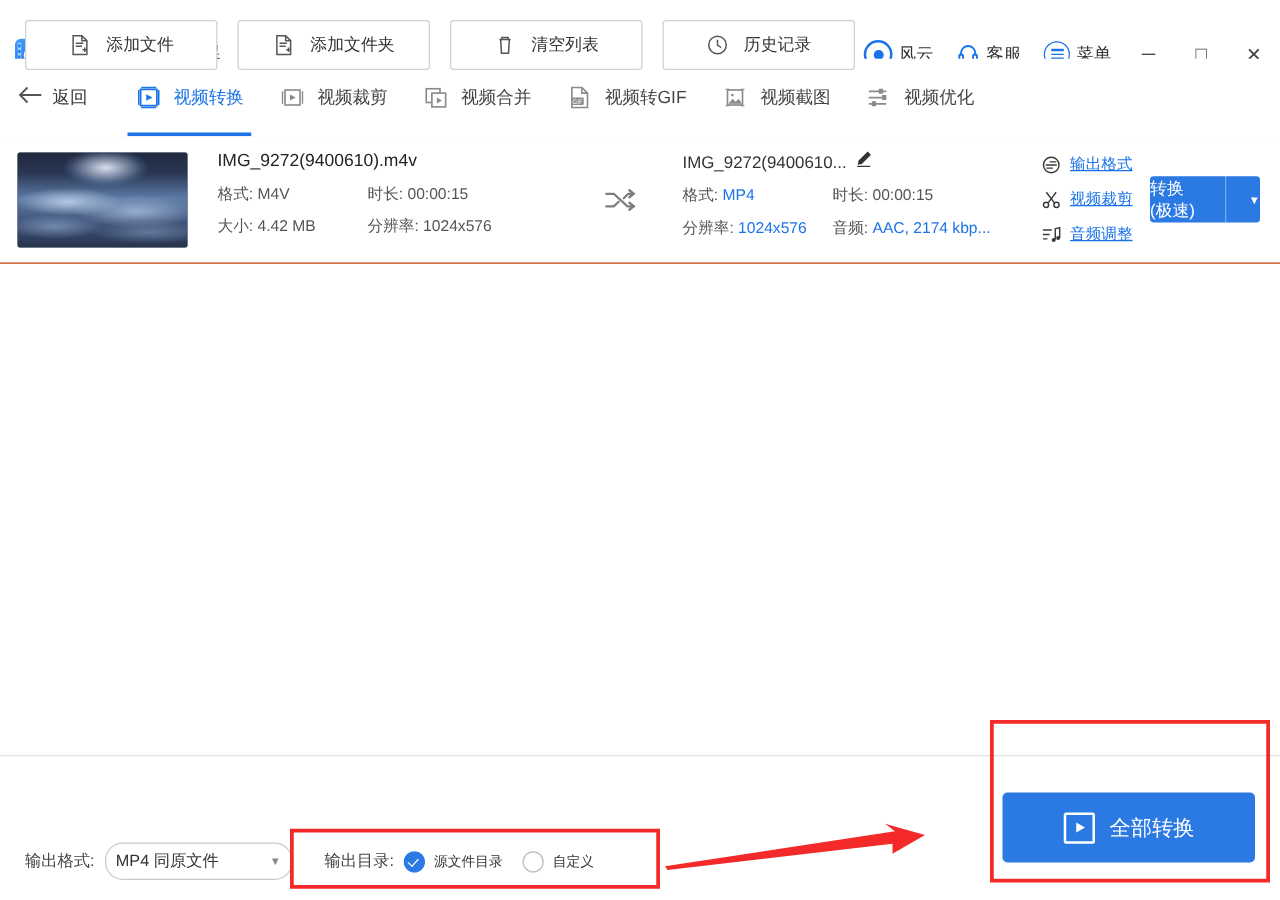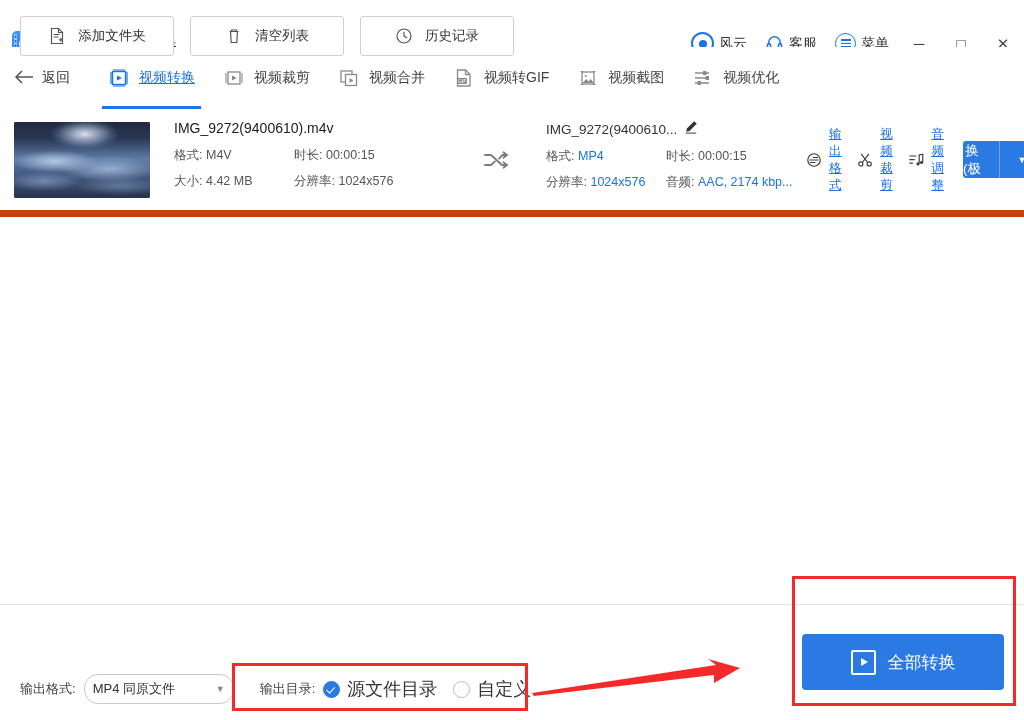--- a/index.html
+++ b/index.html
@@ -60,30 +60,30 @@
   .back-btn{
     display:flex;align-items:center;gap:8px;margin-left:14px;margin-right:24px;
     cursor:pointer;color:#333;font-size:14px;height:62px;
   }
   .back-arrow{font-size:20px;color:#555;line-height:1;}
   .tab{
     display:flex;align-items:center;gap:9px;height:62px;padding:0 14px;
     cursor:pointer;position:relative;font-size:14px;color:#444;
   }
   .tab .tab-label{white-space:nowrap;}
-  .tab.active .tab-label{color:#1a73e8;text-decoration:underline;}
+  .tab.active .tab-label{color:#1a73e8;}
   .tab.active:after{
     content:"";position:absolute;left:8px;right:8px;bottom:0;height:3px;background:#1a73e8;
   }
   .tabicon{width:22px;height:22px;position:relative;flex:0 0 22px;}
 
   
   .filelist{position:absolute;left:0;top:109px;width:1024px;height:495px;background:#fff;}
   .filerow{
-    position:relative;height:101px;border-bottom:7px solid #c2410c;
+    position:relative;height:101px;border-bottom:1px solid #c2410c;
     display:flex;align-items:center;
   }
   .thumb{
     width:136px;height:76px;margin-left:14px;flex:0 0 136px;
     border-radius:2px;overflow:hidden;position:relative;
     background:#12203a;
   }
   .thumb .sky{position:absolute;inset:0;
     background:
       radial-gradient(ellipse 46px 20px at 52% 16%, rgba(226,234,248,.95), rgba(120,150,195,.25) 60%, rgba(0,0,0,0) 75%),
@@ -98,28 +98,28 @@
   .frow{display:flex;font-size:12.5px;color:#555;margin-bottom:9px;}
   .frow .k1{width:120px;}
   .frow .k2{}
   .swap-icon{
     flex:0 0 auto;margin-left:28px;width:30px;height:24px;color:#777;
   }
   .outinfo{margin-left:34px;flex:0 0 auto;width:260px;}
   .outname{font-size:13.5px;color:#333;display:flex;align-items:flex-end;gap:7px;margin-bottom:11px;}
   .lnk{color:#1a73e8;}
   .actions{margin-left:auto;display:flex;align-items:center;}
-  .acts{display:flex;flex-direction:row;gap:11px;margin-right:14px;}
+  .acts{display:flex;flex-direction:column;gap:11px;margin-right:14px;}
   .act{display:flex;align-items:center;gap:7px;cursor:pointer;font-size:12.5px;}
   .act .alabel{color:#1a73e8;text-decoration:underline;}
   .act .aicon{width:16px;height:16px;color:#3a3a3a;flex:0 0 16px;}
   .convert-btn{
-    width:78px;height:37px;background:#2b7ae4;color:#fff;border-radius:3px;
+    width:88px;height:37px;background:#2b7ae4;color:#fff;border-radius:3px;
     display:flex;align-items:center;justify-content:center;gap:18px;
-    cursor:pointer;font-size:13.5px;margin-right:16px;text-align:center;
+    cursor:pointer;font-size:13.5px;margin-right:16px;
   }
   .convert-btn .caret{font-size:9px;}
   .cb-div{width:1px;height:37px;background:rgba(255,255,255,.35);}
 
   
   .bottom{
     position:absolute;left:0;top:604px;width:1024px;height:116px;
     background:#fff;border-top:1px solid #e2e2e2;
   }
   .btnrow{position:absolute;left:20px;top:16px;display:flex;gap:16px;}
@@ -131,21 +131,21 @@
   .obtn .bicon{width:18px;height:18px;color:#555;flex:0 0 18px;}
   .bottomrow2{position:absolute;left:20px;top:674px;display:flex;align-items:center;}
   .lbl{font-size:13px;color:#444;margin-right:8px;}
   .select{
     width:132px;height:28px;border:1px solid #c9c9c9;border-radius:14px;background:#fff;
     display:flex;align-items:center;padding:0 8px;cursor:pointer;font-size:13px;color:#333;
   }
   .select .sv{flex:1;}
   .select .sc{color:#888;font-size:9px;}
   .outdir{display:flex;align-items:center;margin-left:26px;}
-  .radio{display:flex;align-items:center;gap:7px;cursor:pointer;margin-right:16px;font-size:18px;color:#333;}
+  .radio{display:flex;align-items:center;gap:7px;cursor:pointer;margin-right:16px;font-size:11px;color:#333;}
   .rdot{width:15px;height:15px;border-radius:50%;border:1.4px solid #bbb;display:block;}
   .rdot.on{
     background:#2b7ae4;border-color:#2b7ae4;position:relative;
   }
   .rdot.on:after{
     content:"";position:absolute;left:4px;top:3px;width:4px;height:7px;
     border:solid #fff;border-width:0 1.8px 1.8px 0;transform:rotate(42deg);
   }
 
   .bigbtn{
@@ -410,20 +410,31 @@
   <div class="btnrow">
     <div class="obtn">
       <span class="bicon">
         <svg width="18" height="18" viewBox="0 0 18 18" fill="none" stroke="#555" stroke-width="1.2">
           <path d="M3.5 1.5h7L14.5 5.5V16.5h-11z"></path>
           <path d="M10.5 1.5v4h4"></path>
           <path d="M5.6 7.5h6M5.6 10h5"></path>
           <path d="M11 12.8h3.6M12.8 11v3.6"></path>
         </svg>
       </span>
+      <span>添加文件</span>
+    </div>
+    <div class="obtn">
+      <span class="bicon">
+        <svg width="18" height="18" viewBox="0 0 18 18" fill="none" stroke="#555" stroke-width="1.2">
+          <path d="M3.5 1.5h7L14.5 5.5V16.5h-11z"></path>
+          <path d="M10.5 1.5v4h4"></path>
+          <path d="M5.6 7.5h6M5.6 10h5"></path>
+          <path d="M11 12.8h3.6M12.8 11v3.6"></path>
+        </svg>
+      </span>
       <span>添加文件夹</span>
     </div>
     <div class="obtn">
       <span class="bicon">
         <svg width="18" height="18" viewBox="0 0 18 18" fill="none" stroke="#555" stroke-width="1.2">
           <path d="M4.5 4.5h9M6.5 4.5V3h5v1.5"></path>
           <path d="M5.5 4.5l.7 11h5.6l.7-11"></path>
         </svg>
       </span>
       <span>清空列表</span>

